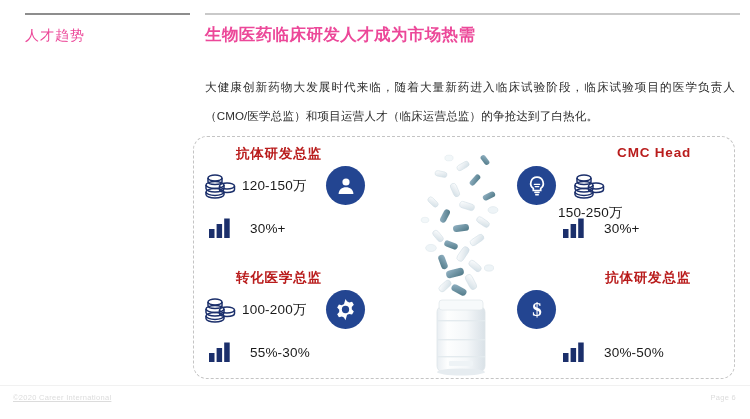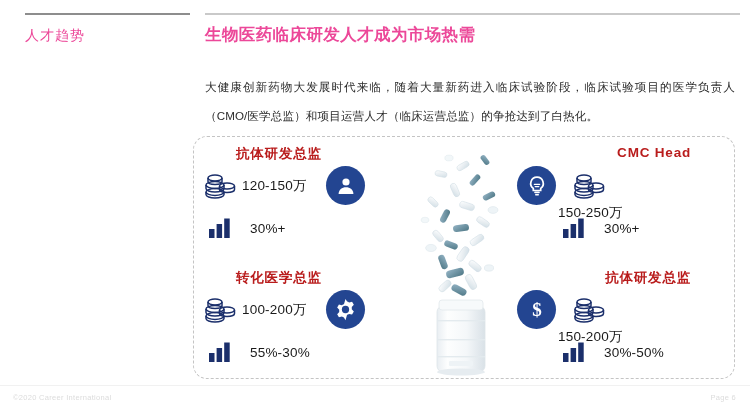--- a/index.html
+++ b/index.html
@@ -172,20 +172,21 @@
     background: #f1f1f1;
   }
   .footer-left {
     position: absolute;
     left: 13px;
     top: 393px;
     font-size: 7.5px;
     color: #dcdcdc;
     letter-spacing: 0.3px;
     white-space: nowrap;
+    text-decoration: underline;
   }
   .footer-right {
     position: absolute;
     right: 14px;
     top: 393px;
     font-size: 7.5px;
     color: #dcdcdc;
     letter-spacing: 0.3px;
     white-space: nowrap;
   }
@@ -405,35 +406,20 @@
     </div>
   </div>
 
   <div class="card br">
     <div class="card-title">抗体研发总监</div>
     <div class="role-badge">
       <svg width="24" height="24" viewBox="0 0 24 24">
         <text x="12" y="18.4" text-anchor="middle" font-family="'Liberation Serif', serif" font-size="19" font-weight="700" fill="#ffffff">$</text>
       </svg>
     </div>
-    <div class="metric-row metric-salary">
-      <svg class="metric-icon" width="34" height="28" viewBox="0 0 34 28">
-        <g fill="none" stroke="#1b2f6b" stroke-width="1.5">
-          <ellipse cx="11" cy="6" rx="7" ry="3"></ellipse>
-            <path d="M4 6v3.5c0 1.7 3.1 3 7 3s7-1.3 7-3V6"></path>
-          <ellipse cx="11" cy="13" rx="9" ry="3.4"></ellipse>
-            <path d="M2 13v3.6c0 1.9 4 3.4 9 3.4s9-1.5 9-3.4V13"></path>
-          <ellipse cx="23" cy="14" rx="7.5" ry="3"></ellipse>
-            <path d="M15.5 14v3.6c0 1.7 3.4 3 7.5 3s7.5-1.3 7.5-3V14"></path>
-          <ellipse cx="11" cy="20" rx="9" ry="3.4"></ellipse>
-            <path d="M2 20v2.6c0 1.9 4 3.4 9 3.4s9-1.5 9-3.4V20"></path>
-        </g>
-      </svg>
-      <span class="metric-text">150-200万</span>
-    </div>
     <div class="metric-row metric-growth">
       <svg class="metric-icon" width="24" height="22" viewBox="0 0 24 22">
         <rect x="1" y="12" width="5.5" height="9" fill="#1b2f6b"></rect>
         <rect x="8.6" y="7" width="5.5" height="14" fill="#1b2f6b"></rect>
         <rect x="16.2" y="1.5" width="5.5" height="19.5" fill="#1b2f6b"></rect>
       </svg>
       <span class="metric-text">30%-50%</span>
     </div>
   </div>
 

